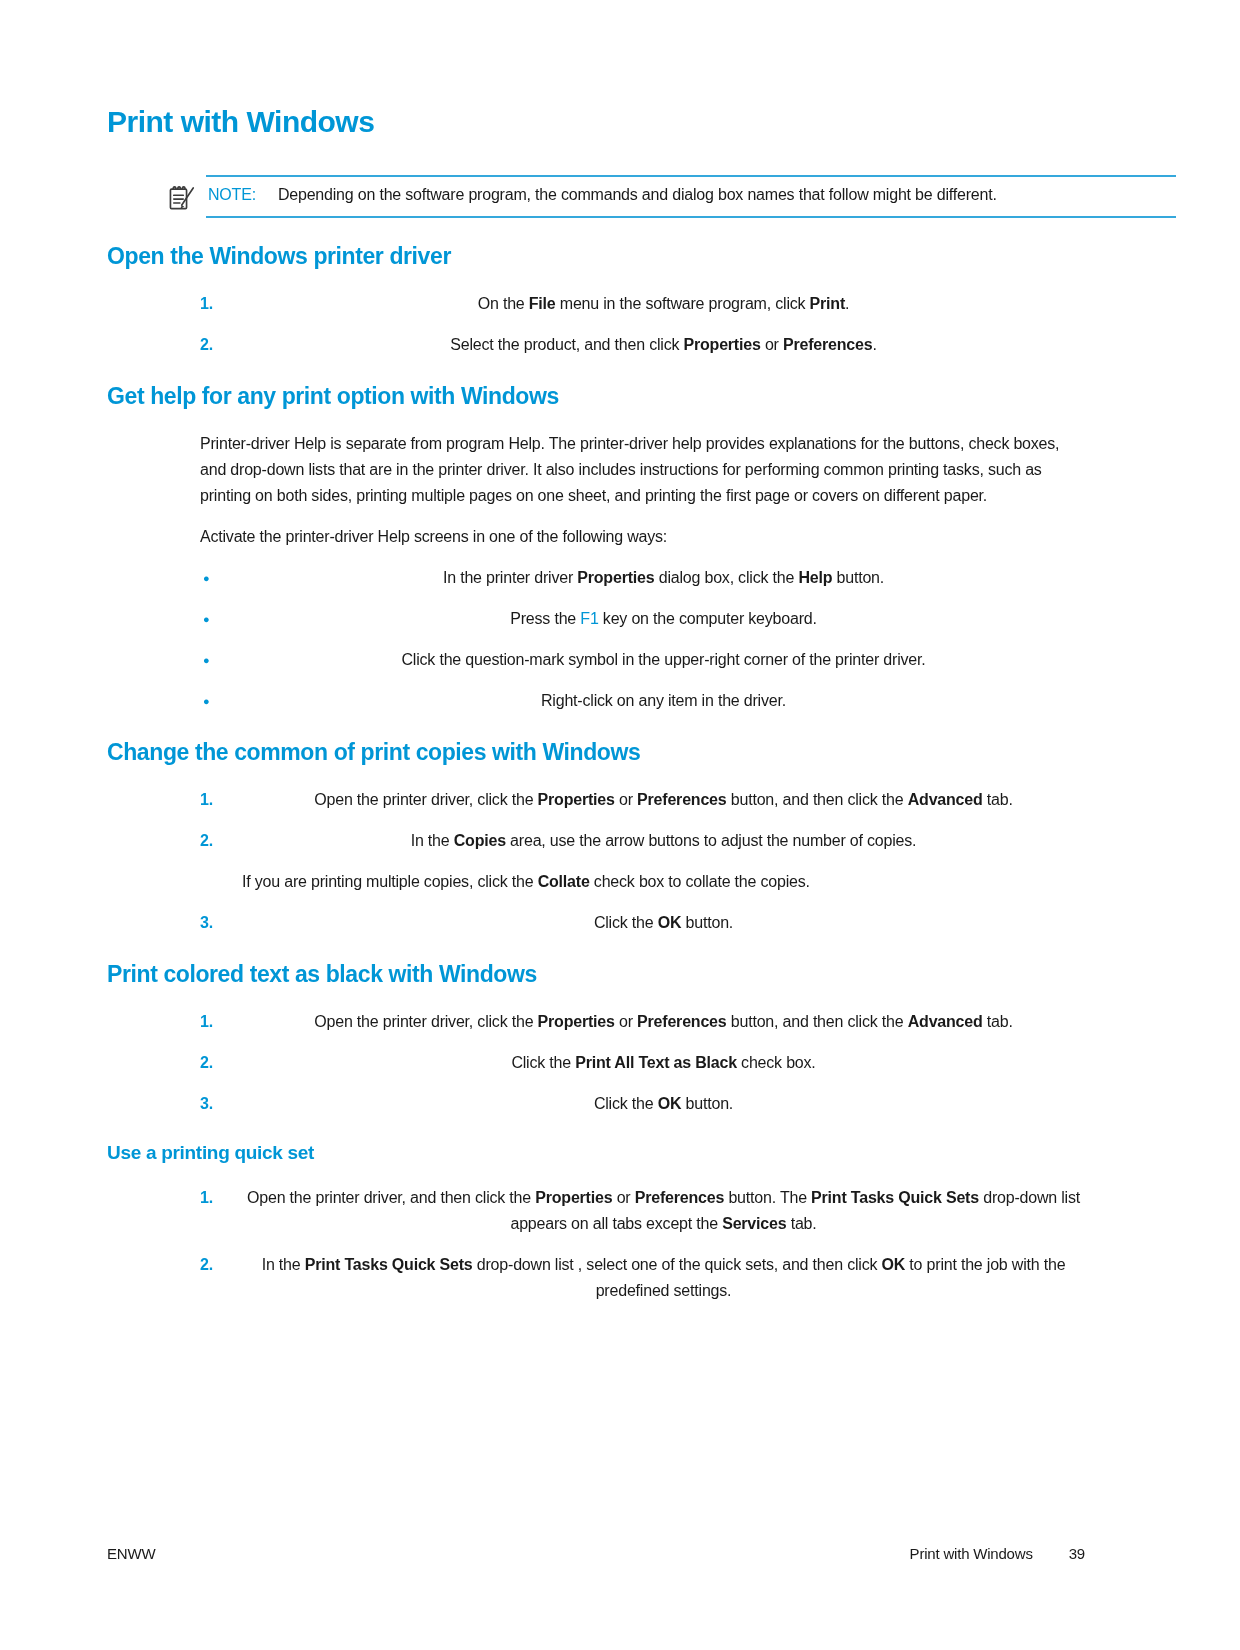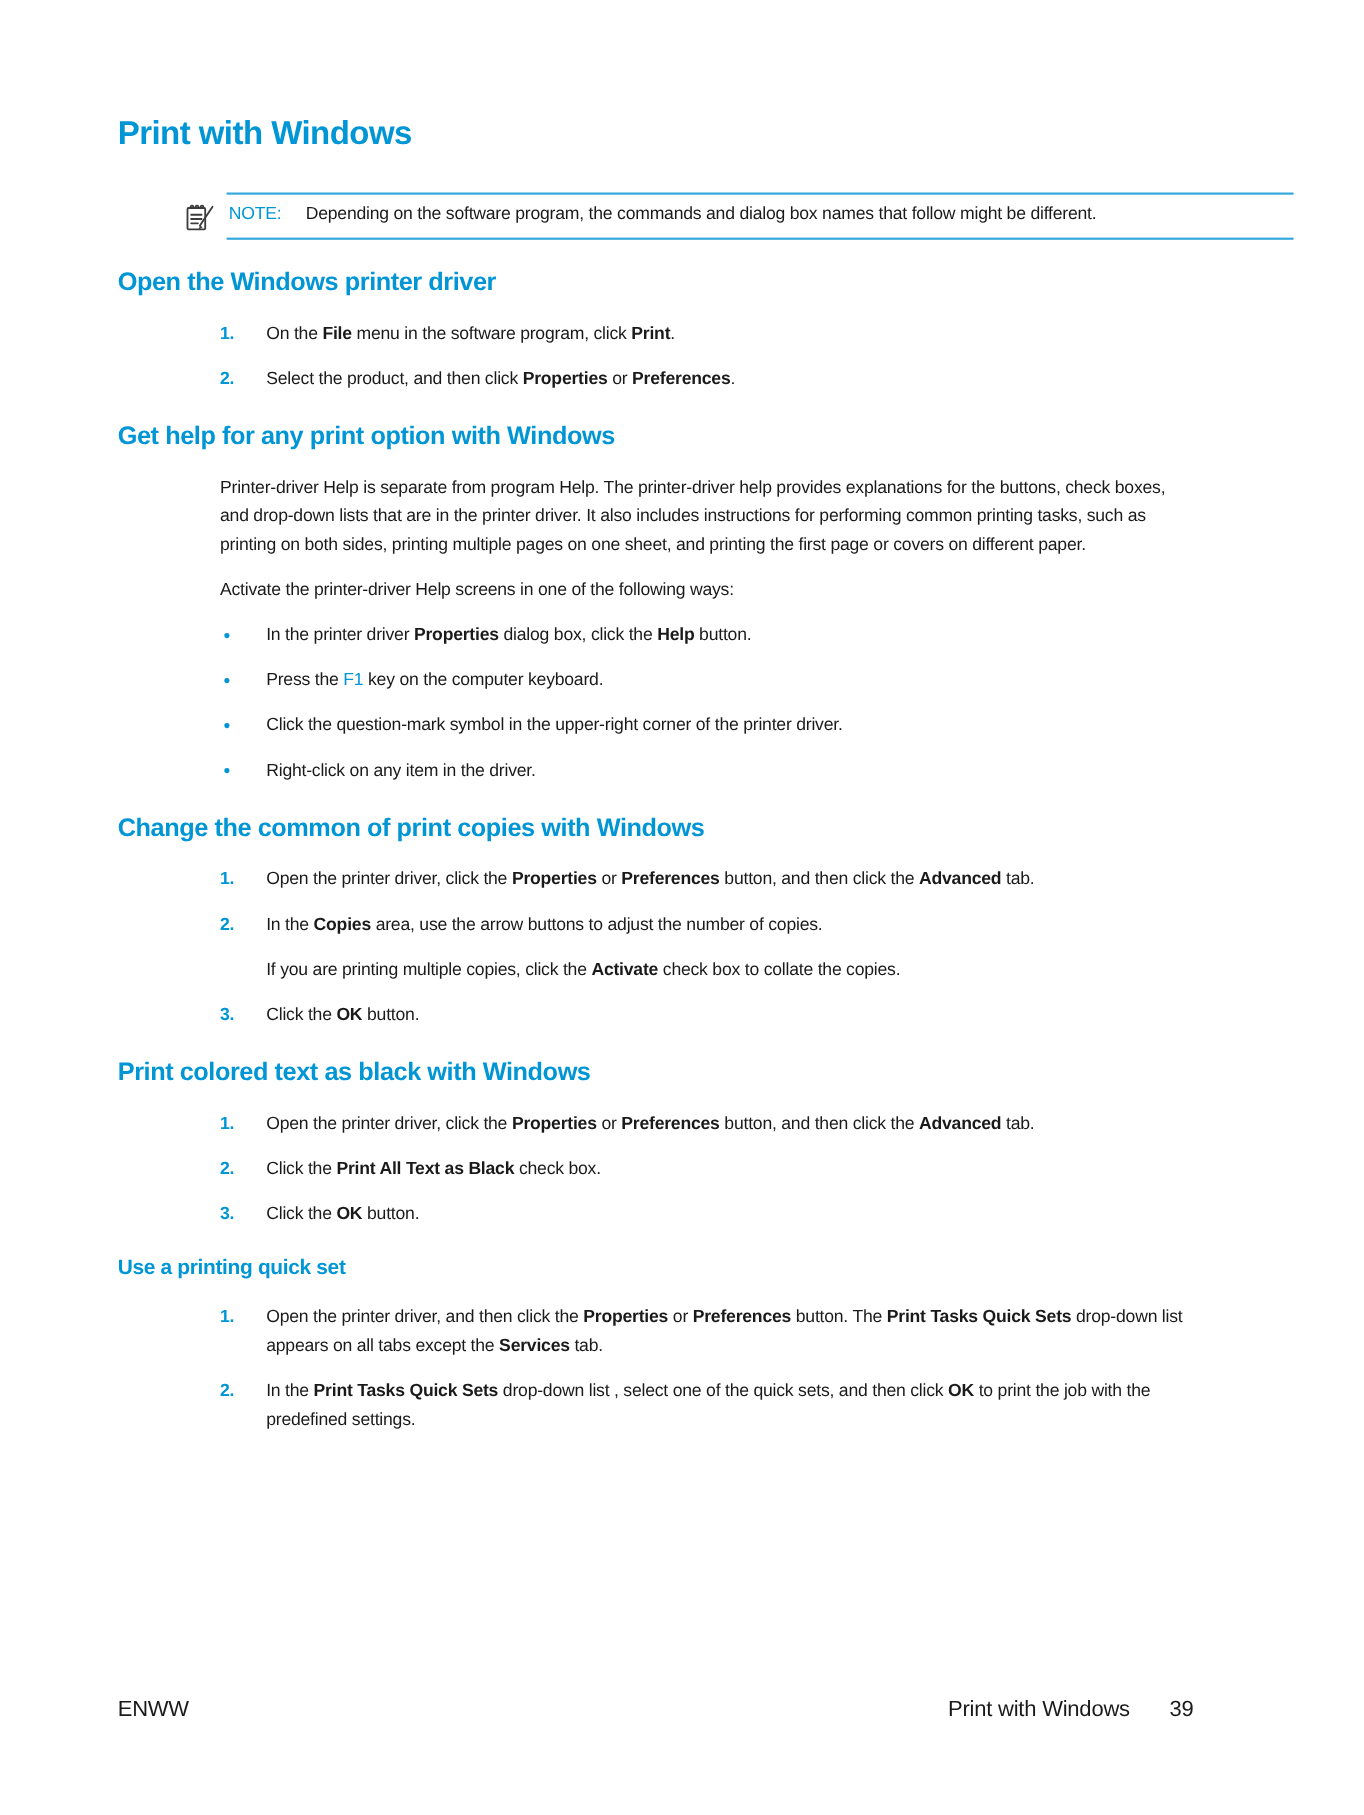--- a/index.html
+++ b/index.html
@@ -77,34 +77,34 @@
     color:var(--accent);
     font-weight:700;
   }
   .item .dot{
     flex:0 0 42px;
     color:var(--accent);
     font-size:11px;
     line-height:26px;
     padding-left:3px;
   }
-  .itext{flex:1;max-width:843px;}
+  .itext{flex:1;max-width:843px;text-align:center;}
   .subpara{
     margin:0 0 15px 135px;
     max-width:843px;
   }
   .b{font-weight:700;}
   .link{color:var(--accent);cursor:pointer;}
   .footer{
     position:absolute;
     top:1541px;left:107px;right:155px;
     display:flex;
     justify-content:space-between;
     align-items:baseline;
-    font-size:20px;
+    font-size:15px;
   }
   .footer-right{display:flex;gap:36px;align-items:baseline;}
 </style>
 </head>
 <body>
 
 <div class="doc">
 
   <h1 class="h1">Print with Windows</h1>
 
@@ -158,21 +158,21 @@
   <section>
     <h2 class="h2">Change the common of print copies with Windows</h2>
     <div class="item">
       <span class="num">1.</span>
       <div class="itext"><span>Open the printer driver, click the </span><span class="b">Properties</span><span> or </span><span class="b">Preferences</span><span> button, and then click the </span><span class="b">Advanced</span><span> tab.</span></div>
     </div>
     <div class="item">
       <span class="num">2.</span>
       <div class="itext"><span>In the </span><span class="b">Copies</span><span> area, use the arrow buttons to adjust the number of copies.</span></div>
     </div>
-    <p class="subpara"><span>If you are printing multiple copies, click the </span><span class="b">Activate</span><span> check box to collate the copies.</span></p>
+    <p class="subpara"><span>If you are printing multiple copies, click the </span><span class="b">Collate</span><span> check box to collate the copies.</span></p>
     <div class="item">
       <span class="num">3.</span>
       <div class="itext"><span>Click the </span><span class="b">OK</span><span> button.</span></div>
     </div>
   </section>
 
   <section>
     <h2 class="h2">Print colored text as black with Windows</h2>
     <div class="item">
       <span class="num">1.</span>

